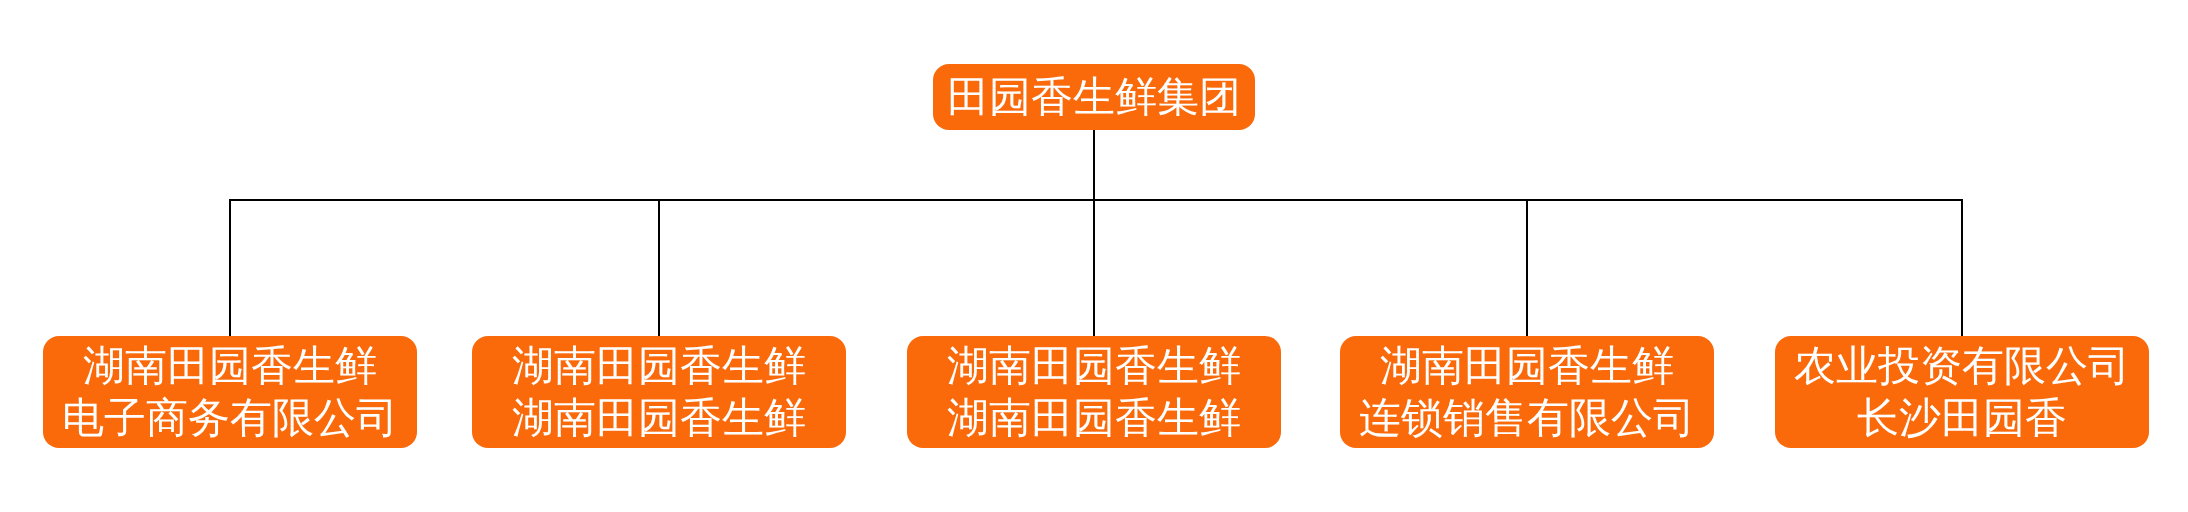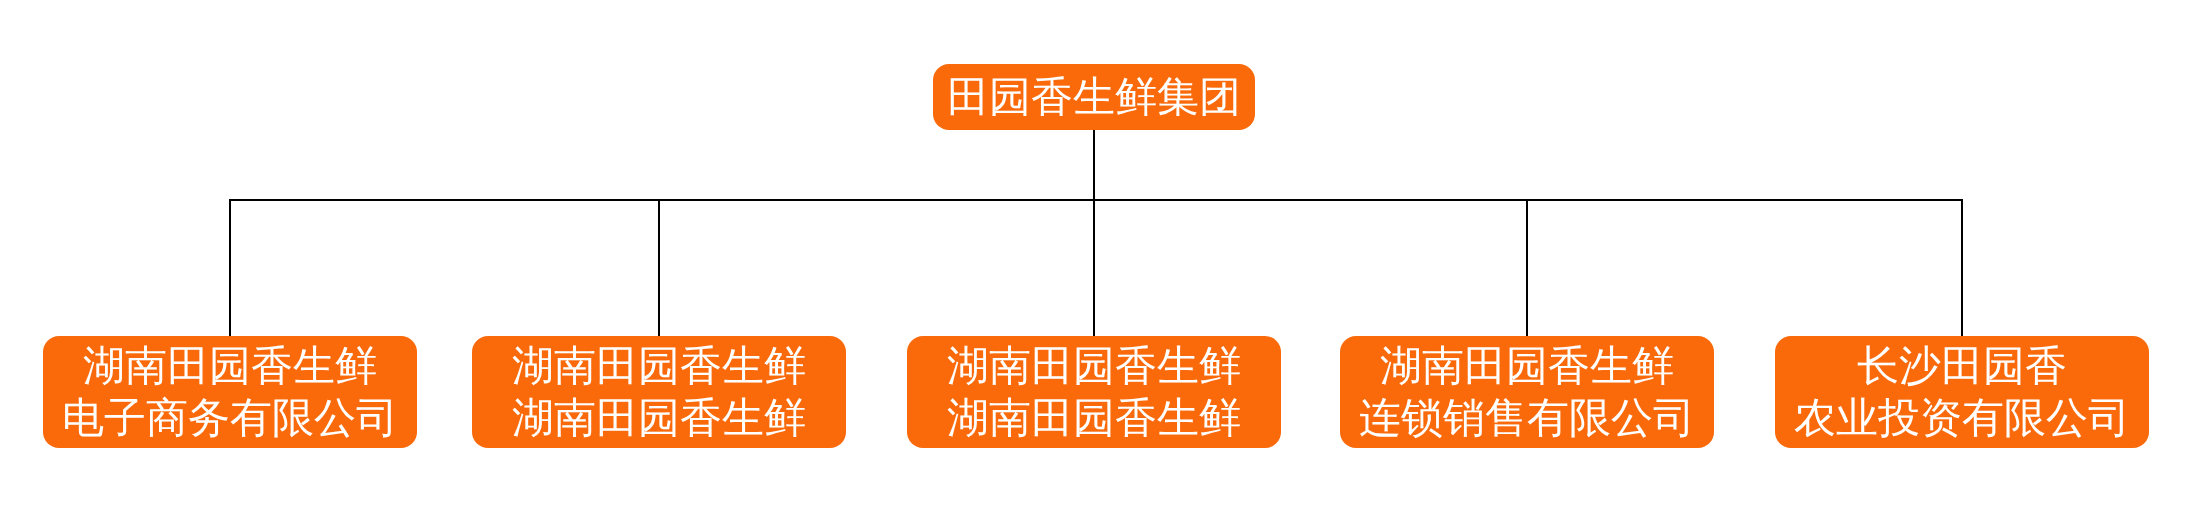--- a/index.html
+++ b/index.html
@@ -97,17 +97,17 @@
     <span>湖南田园香生鲜</span>
     <span>湖南田园香生鲜</span>
   </div>
 
   <div class="node child-node child-3">
     <span>湖南田园香生鲜</span>
     <span>连锁销售有限公司</span>
   </div>
 
   <div class="node child-node child-4">
+    <span>农业投资有限公司</span>
     <span>长沙田园香</span>
-    <span>农业投资有限公司</span>
   </div>
 
 </div>
 
 </body></html>

